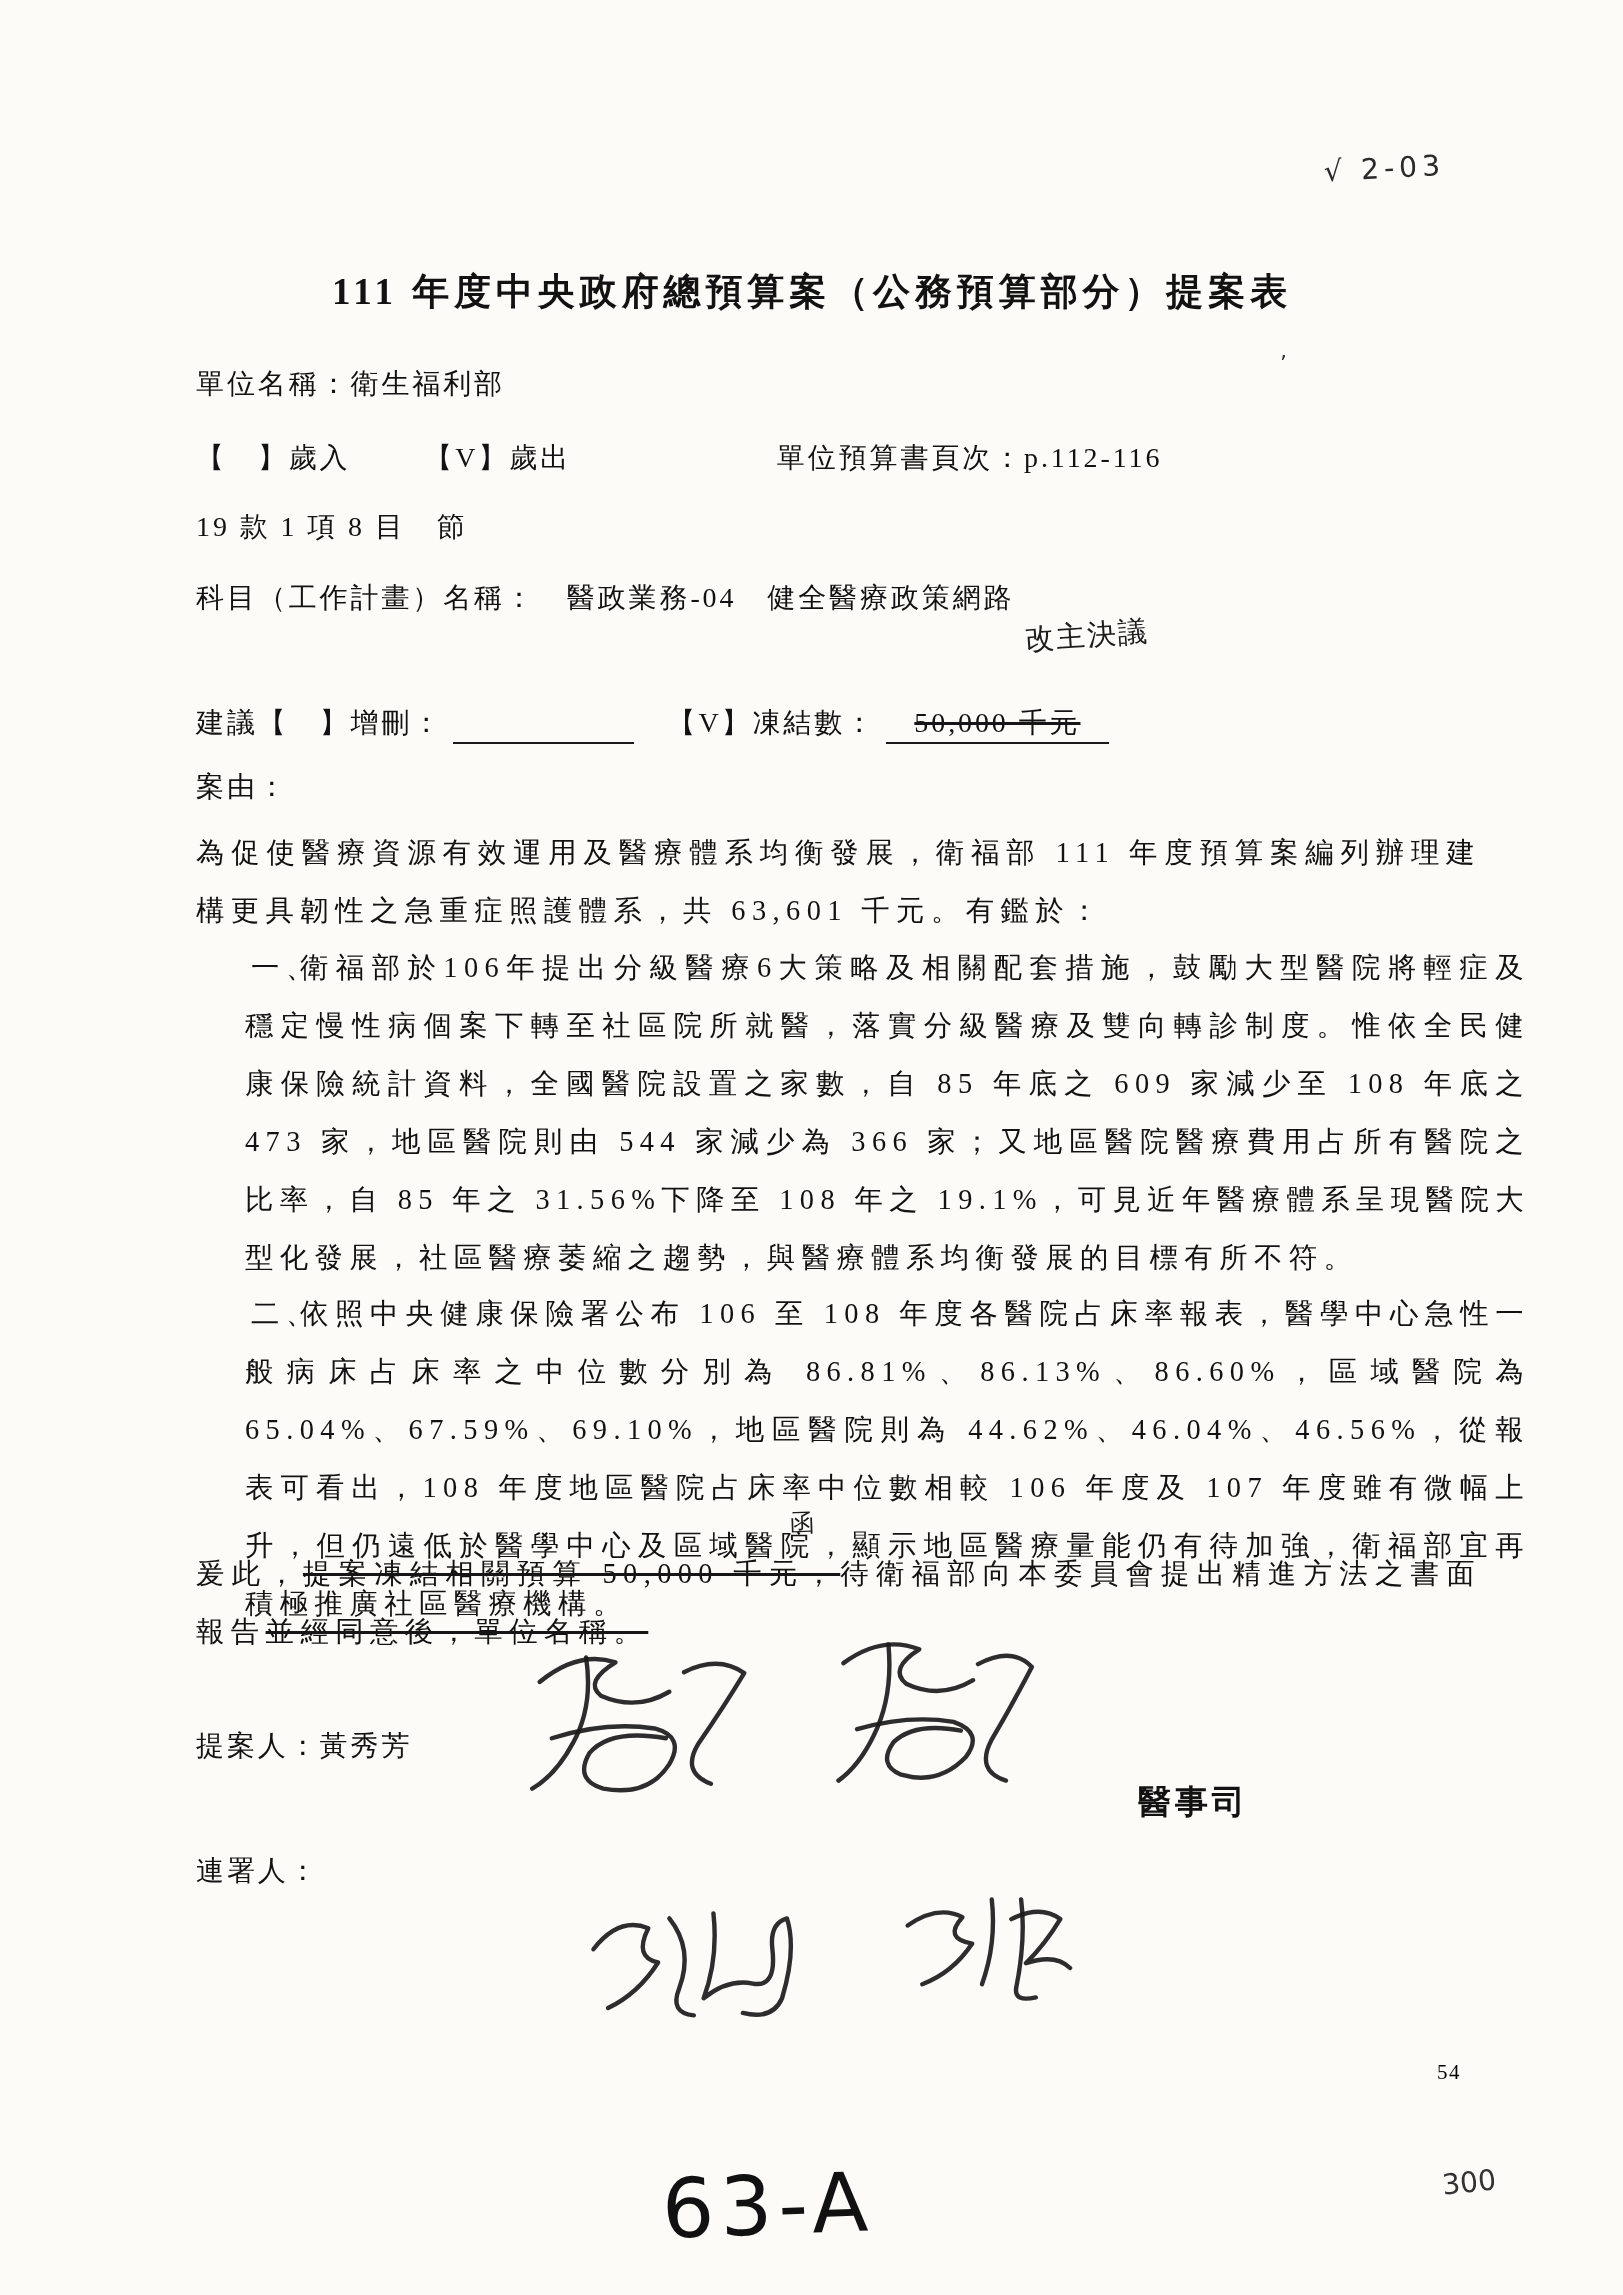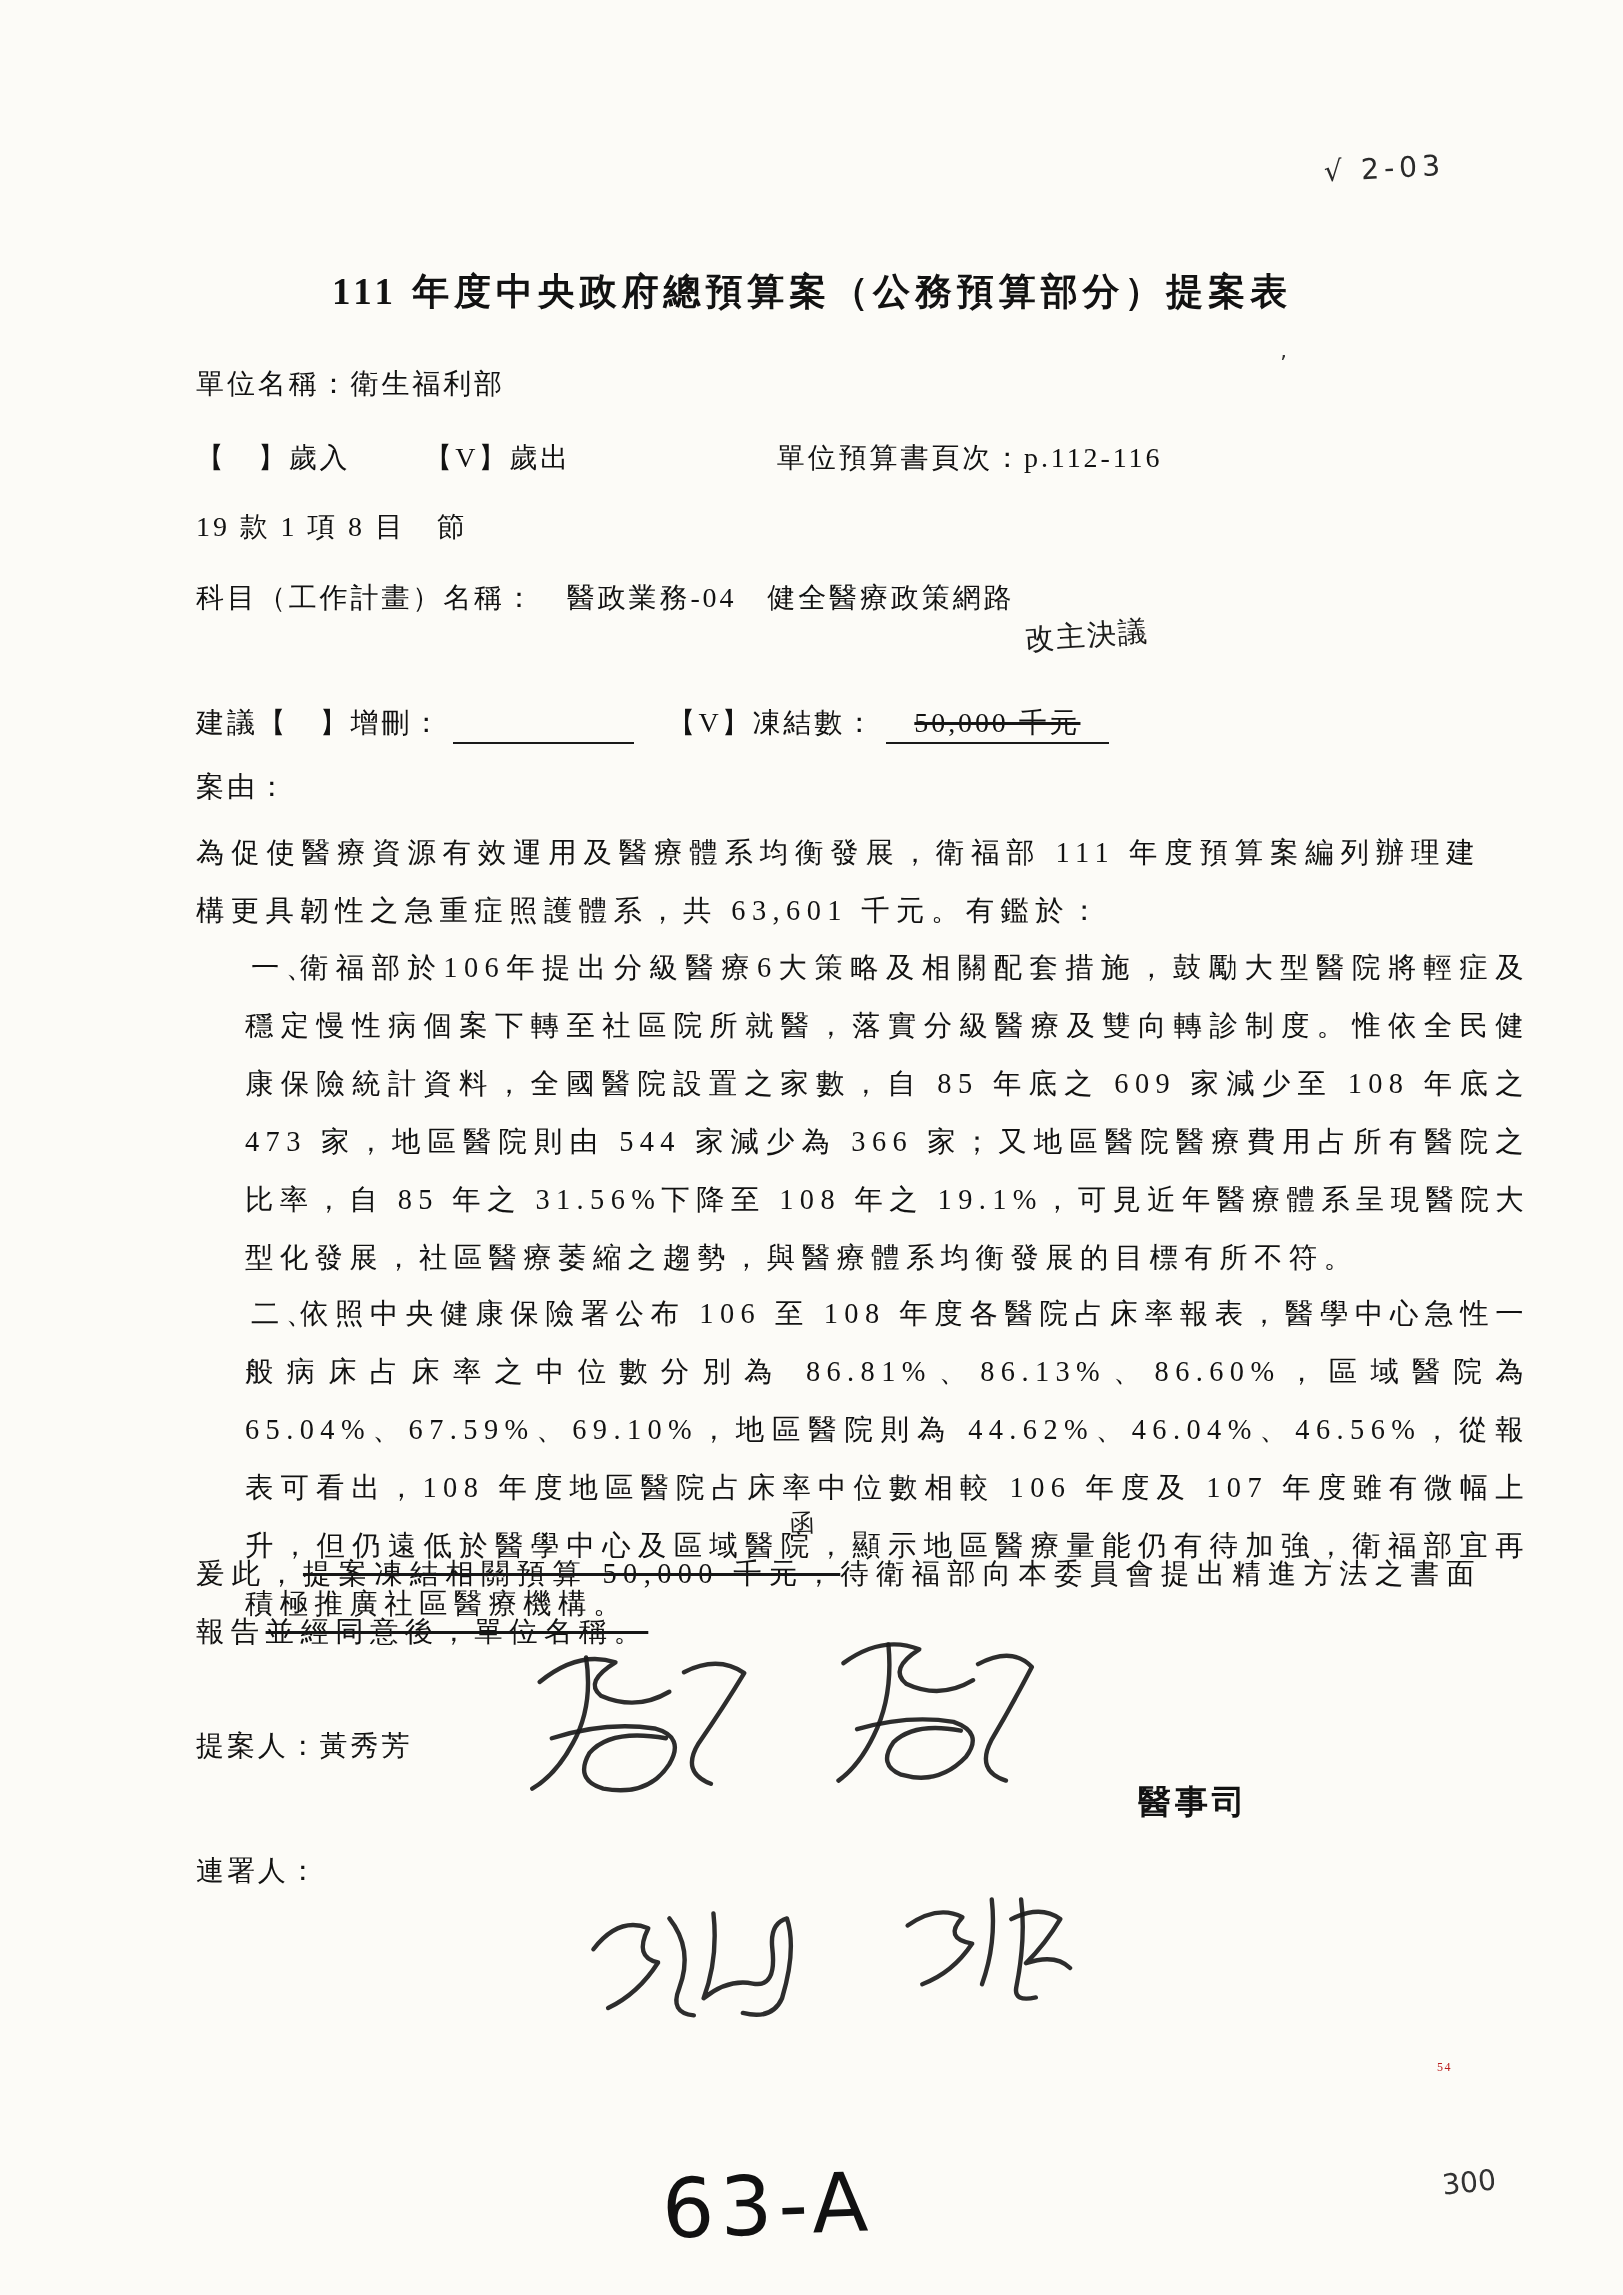--- a/index.html
+++ b/index.html
@@ -37,21 +37,21 @@
     padding:0 28.4px;
   }
   .hand{
     font-family:"DejaVu Sans","Liberation Sans",sans-serif;
     color:#1c1c1c;
   }
   .note-hand{font-size:29px;transform:rotate(-4deg);letter-spacing:2px;}
   .check-code{font-size:28.4px;transform:rotate(-3deg);letter-spacing:4.9px;color:#2a2a2a;}
   .doc-code{font-size:82px;transform:rotate(-2deg);letter-spacing:5.9px;color:#111;}
   .corner-num{font-size:28.4px;transform:rotate(-6deg);color:#333;}
-  .faint-stamp{font-size:12px;color:#b91c1c;letter-spacing:1.5px;}
+  .faint-stamp{font-size:21px;color:#000000;letter-spacing:1.5px;}
   .stray{font-size:21.6px;color:#333;}
   .dept{font-size:33px;font-weight:bold;letter-spacing:3.9px;}
   .inserted{font-size:24.5px;transform:rotate(-2deg);}
   .sig{position:absolute;}
   .sig path{fill:none;stroke:#1b1b1b;stroke-width:9;stroke-linecap:round;stroke-linejoin:round;opacity:.92;}
 </style>
 </head>
 <body>
 
 <div class="page">

